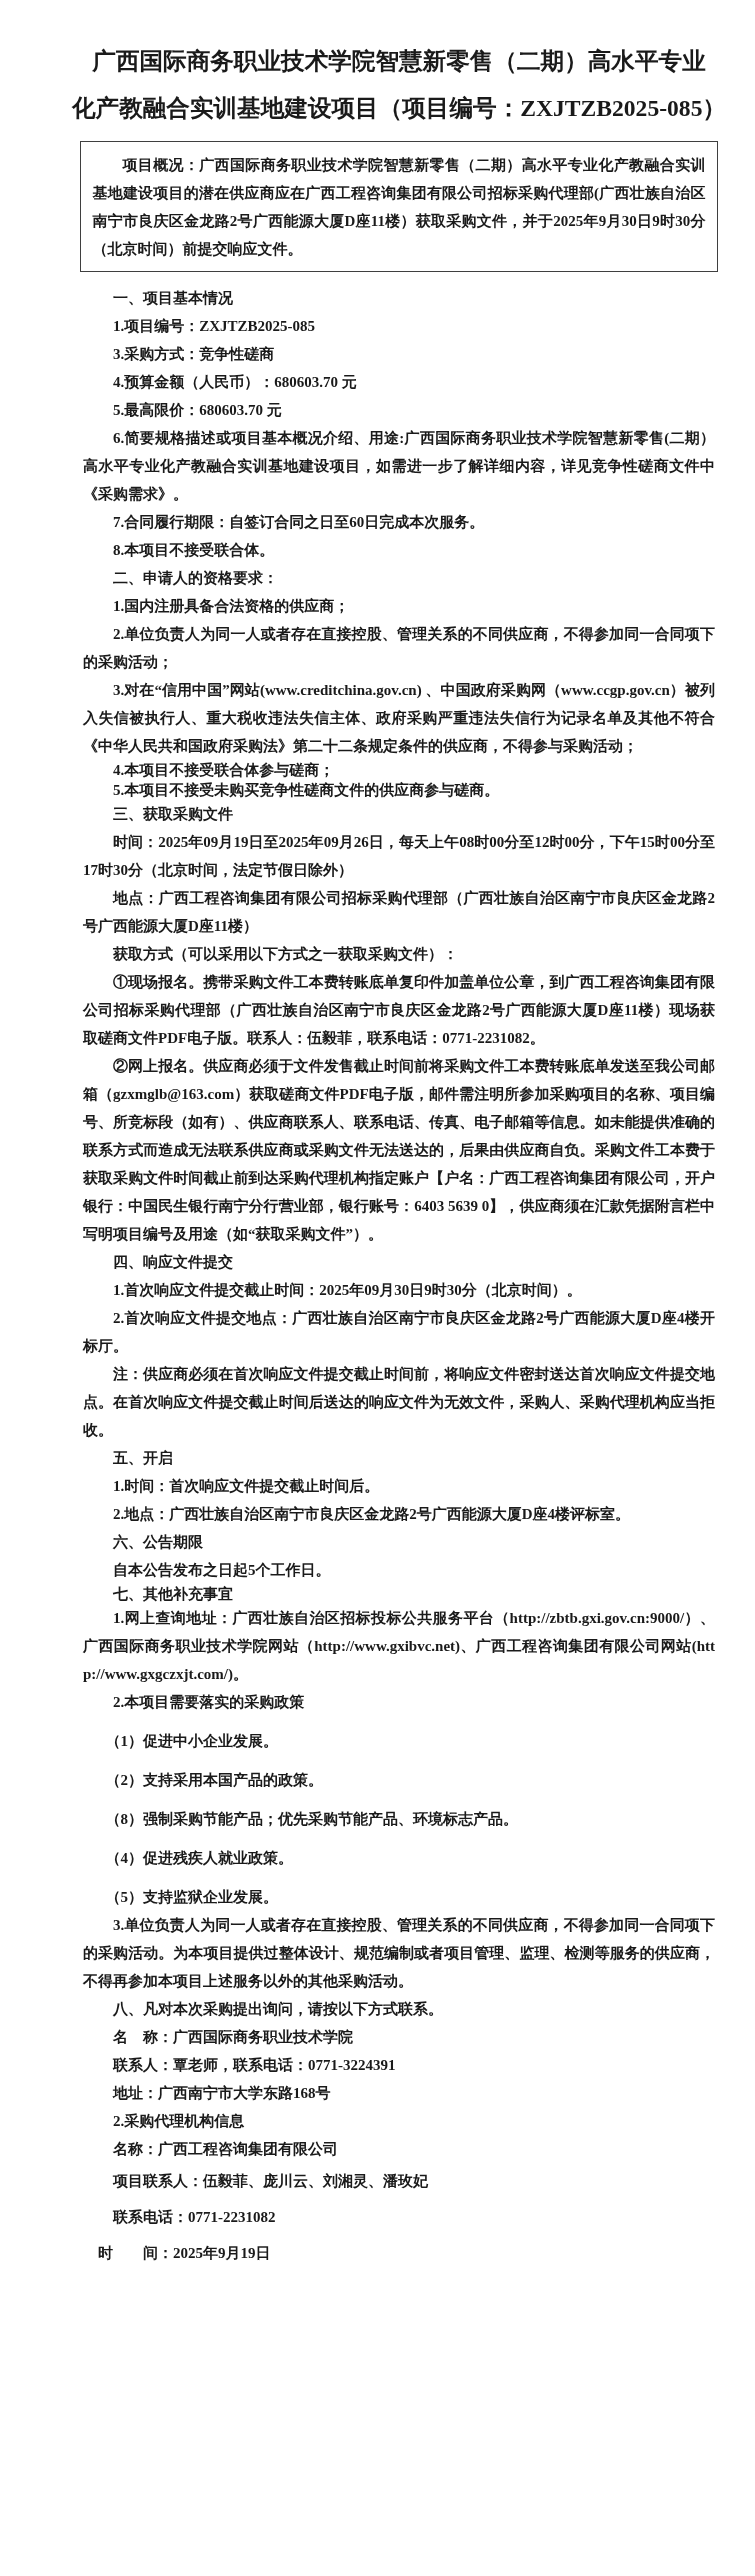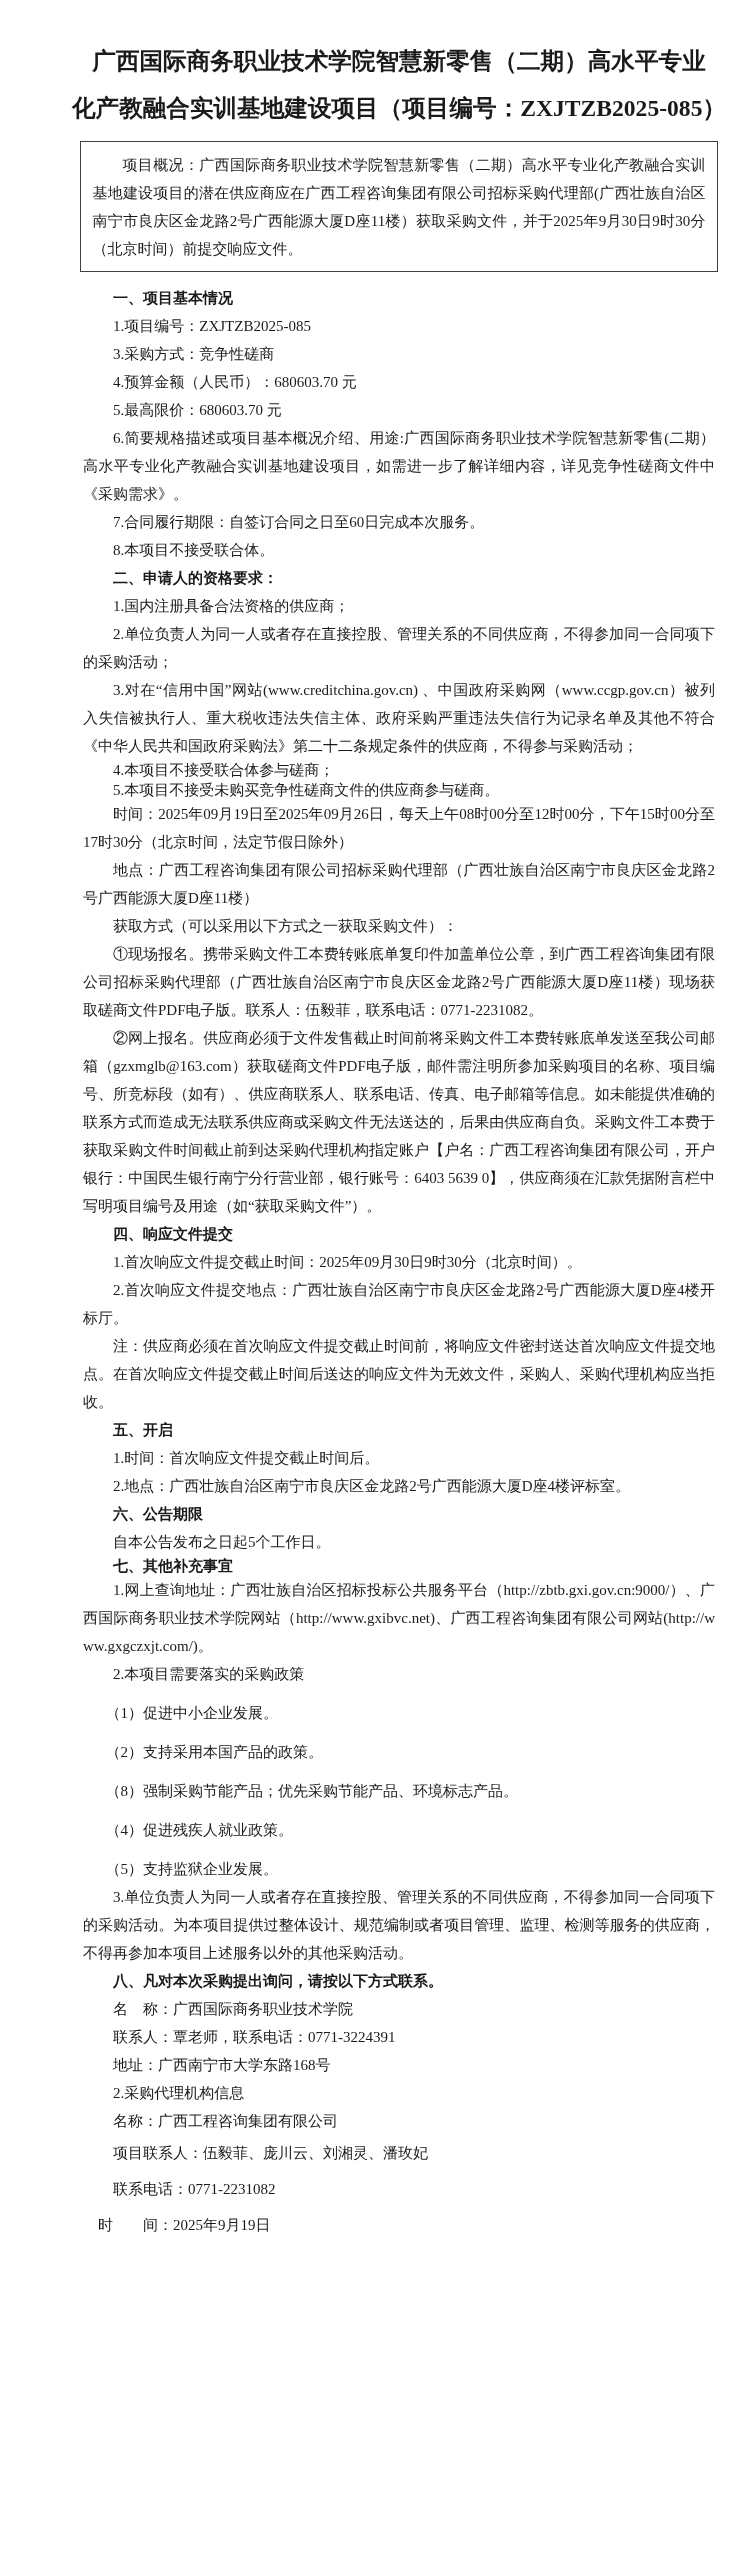--- a/index.html
+++ b/index.html
@@ -31,21 +31,21 @@
     padding: 8.5px 11.3px;
   }
   .summary-box .para { text-indent: 2em; }
   .para {
     margin: 0;
     font-size: 15px;
     line-height: 28px;
     text-indent: 2em;
     text-align: justify;
     word-break: break-all;
-    font-weight: normal;
+    font-weight: bold;
   }
   .heading { font-weight: bold; }
   .tight { line-height: 20px; }
   .loose { line-height: 36px; }
   .subitem { text-indent: 1.5em; margin-top: 11px; }
   .indent-1 { text-indent: 1em; }
 </style>
 </head>
 <body>
 
@@ -74,20 +74,21 @@
   <section>
     <h2 class="para heading">二、申请人的资格要求：</h2>
     <p class="para">1.国内注册具备合法资格的供应商；</p>
     <p class="para">2.单位负责人为同一人或者存在直接控股、管理关系的不同供应商，不得参加同一合同项下的采购活动；</p>
     <p class="para">3.对在“信用中国”网站(www.creditchina.gov.cn) 、中国政府采购网（www.ccgp.gov.cn）被列入失信被执行人、重大税收违法失信主体、政府采购严重违法失信行为记录名单及其他不符合《中华人民共和国政府采购法》第二十二条规定条件的供应商，不得参与采购活动；</p>
     <p class="para tight">4.本项目不接受联合体参与磋商；</p>
     <p class="para tight">5.本项目不接受未购买竞争性磋商文件的供应商参与磋商。</p>
   </section>
 
   <section>
+    <h2 class="para heading">三、获取采购文件</h2>
     <p class="para">时间：2025年09月19日至2025年09月26日，每天上午08时00分至12时00分，下午15时00分至17时30分（北京时间，法定节假日除外）</p>
     <p class="para">地点：广西工程咨询集团有限公司招标采购代理部（广西壮族自治区南宁市良庆区金龙路2号广西能源大厦D座11楼）</p>
     <p class="para">获取方式（可以采用以下方式之一获取采购文件）：</p>
     <p class="para">①现场报名。携带采购文件工本费转账底单复印件加盖单位公章，到广西工程咨询集团有限公司招标采购代理部（广西壮族自治区南宁市良庆区金龙路2号广西能源大厦D座11楼）现场获取磋商文件PDF电子版。联系人：伍毅菲，联系电话：0771-2231082。</p>
     <p class="para">②网上报名。供应商必须于文件发售截止时间前将采购文件工本费转账底单发送至我公司邮箱（gzxmglb@163.com）获取磋商文件PDF电子版，邮件需注明所参加采购项目的名称、项目编号、所竞标段（如有）、供应商联系人、联系电话、传真、电子邮箱等信息。如未能提供准确的联系方式而造成无法联系供应商或采购文件无法送达的，后果由供应商自负。采购文件工本费于获取采购文件时间截止前到达采购代理机构指定账户【户名：广西工程咨询集团有限公司，开户银行：中国民生银行南宁分行营业部，银行账号：6403 5639 0】，供应商须在汇款凭据附言栏中写明项目编号及用途（如“获取采购文件”）。</p>
   </section>
 
   <section>
     <h2 class="para heading">四、响应文件提交</h2>
     <p class="para">1.首次响应文件提交截止时间：2025年09月30日9时30分（北京时间）。</p>

